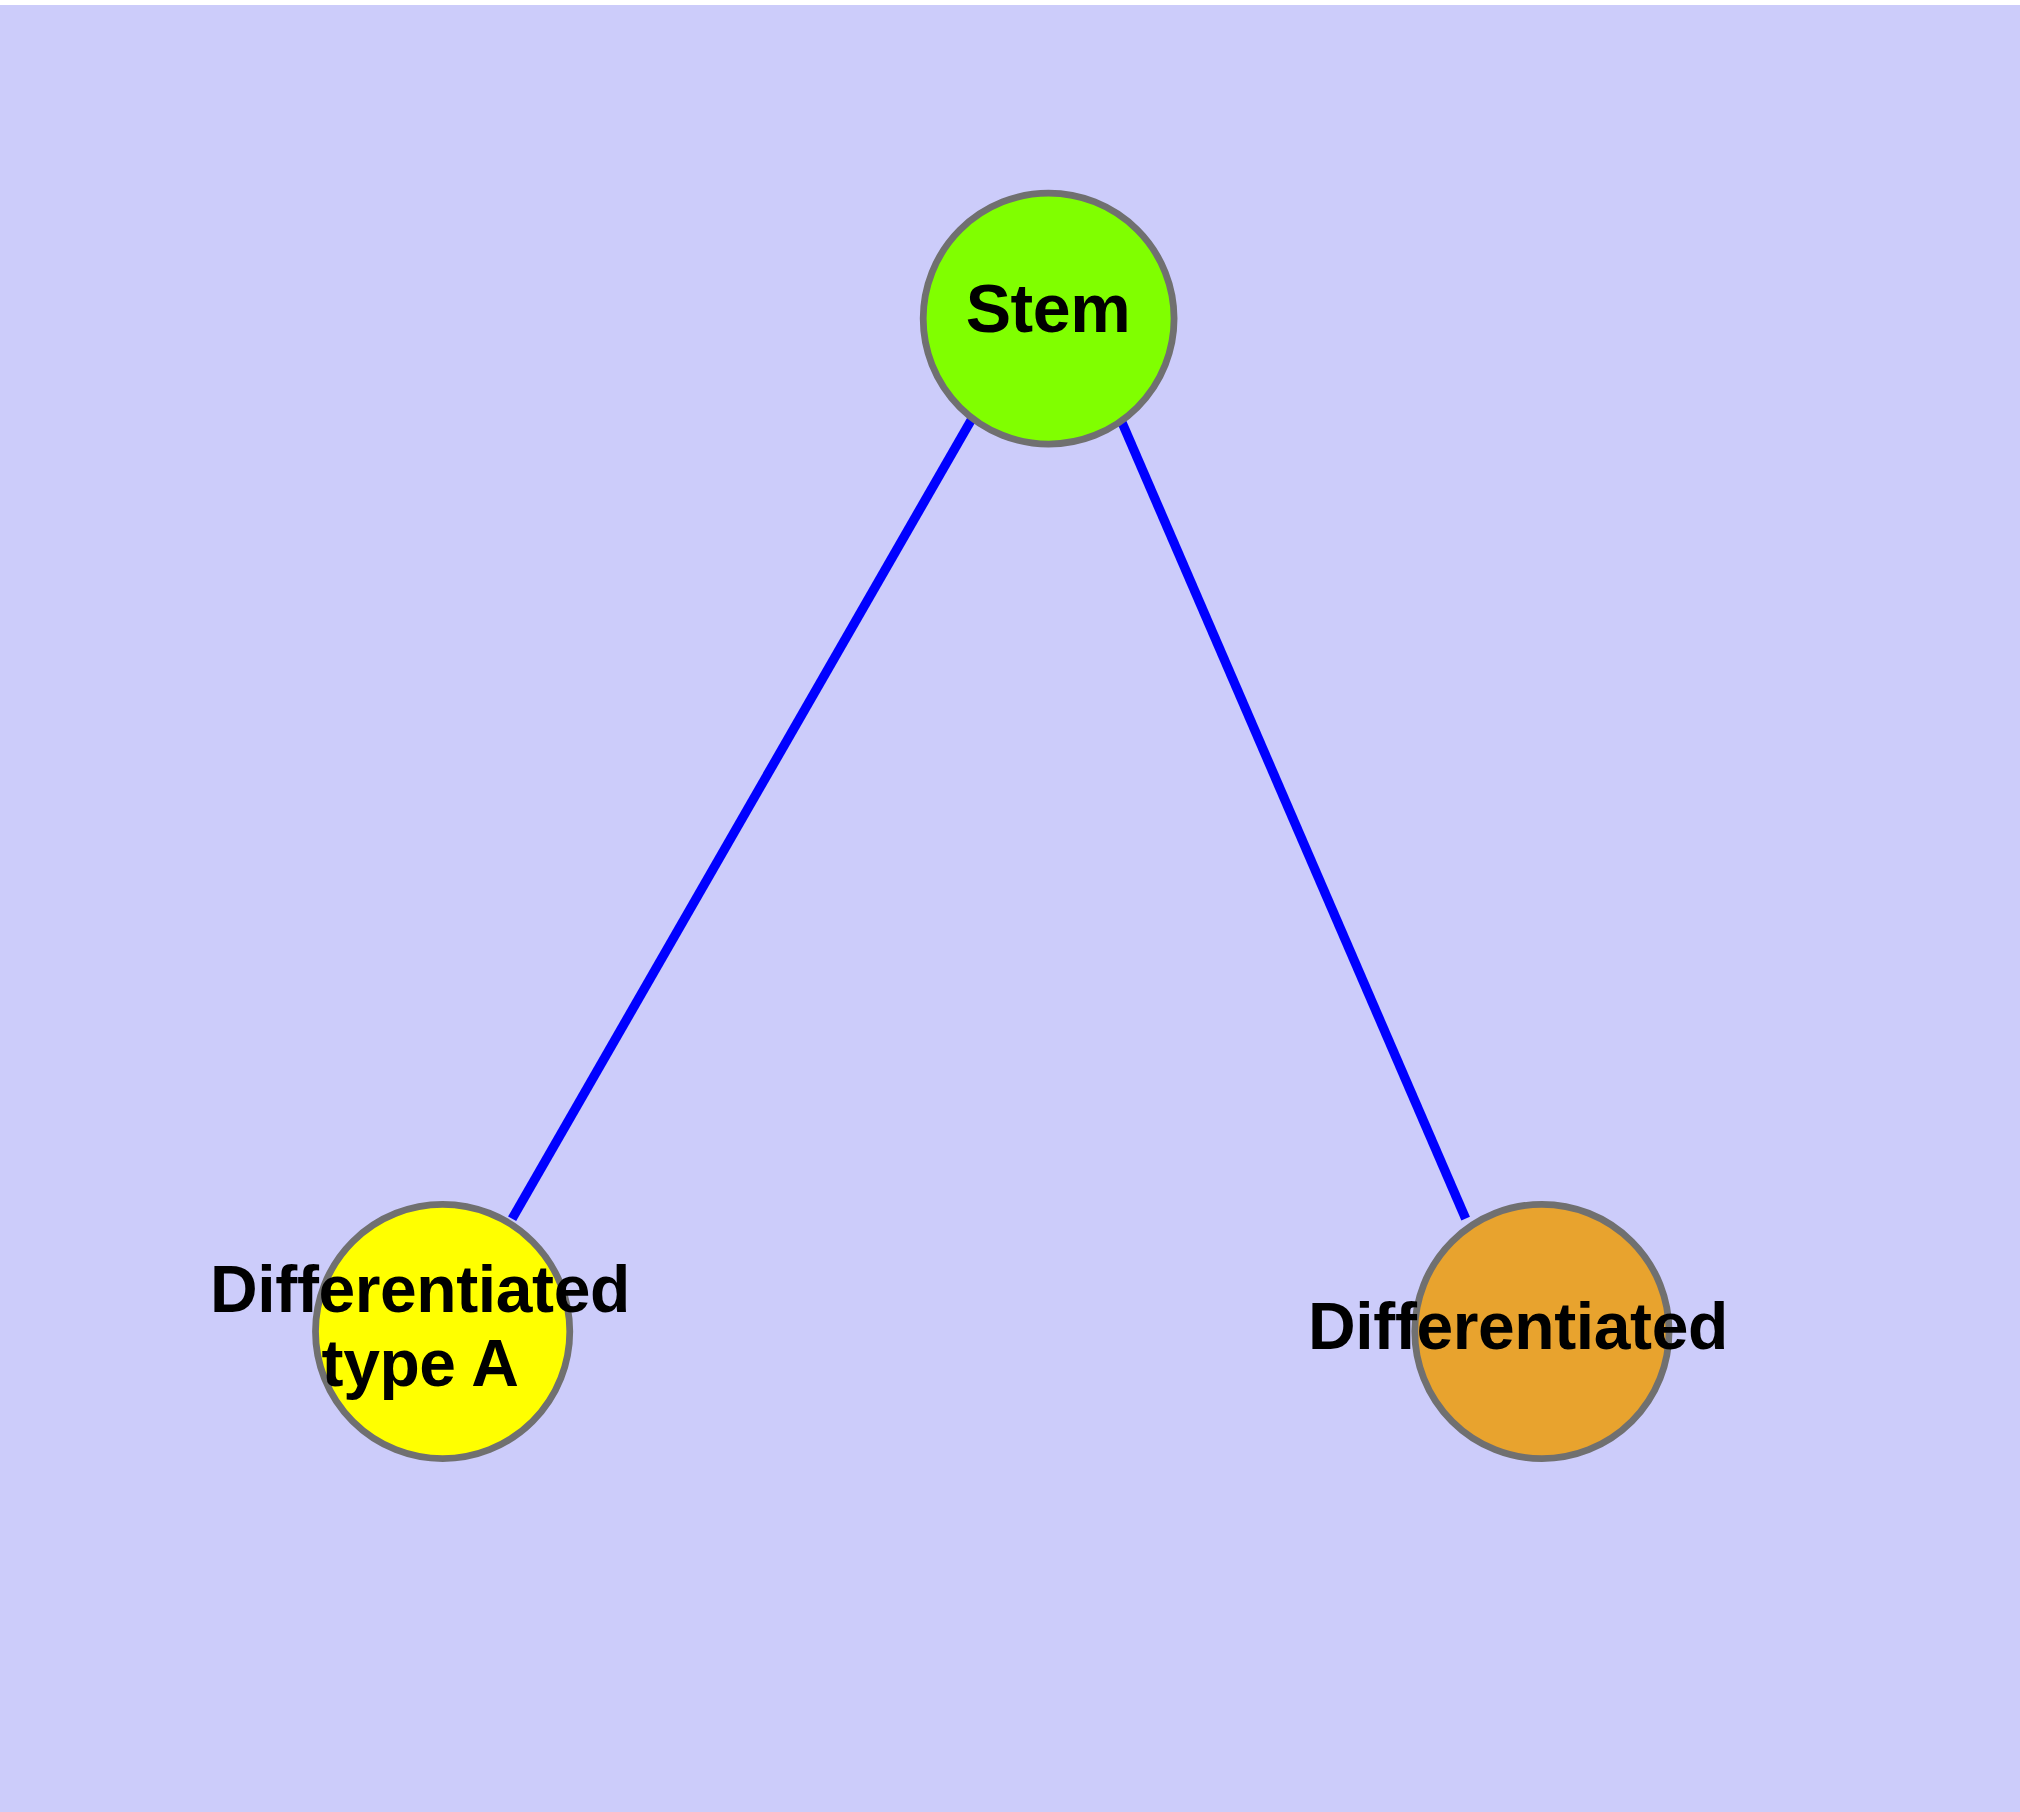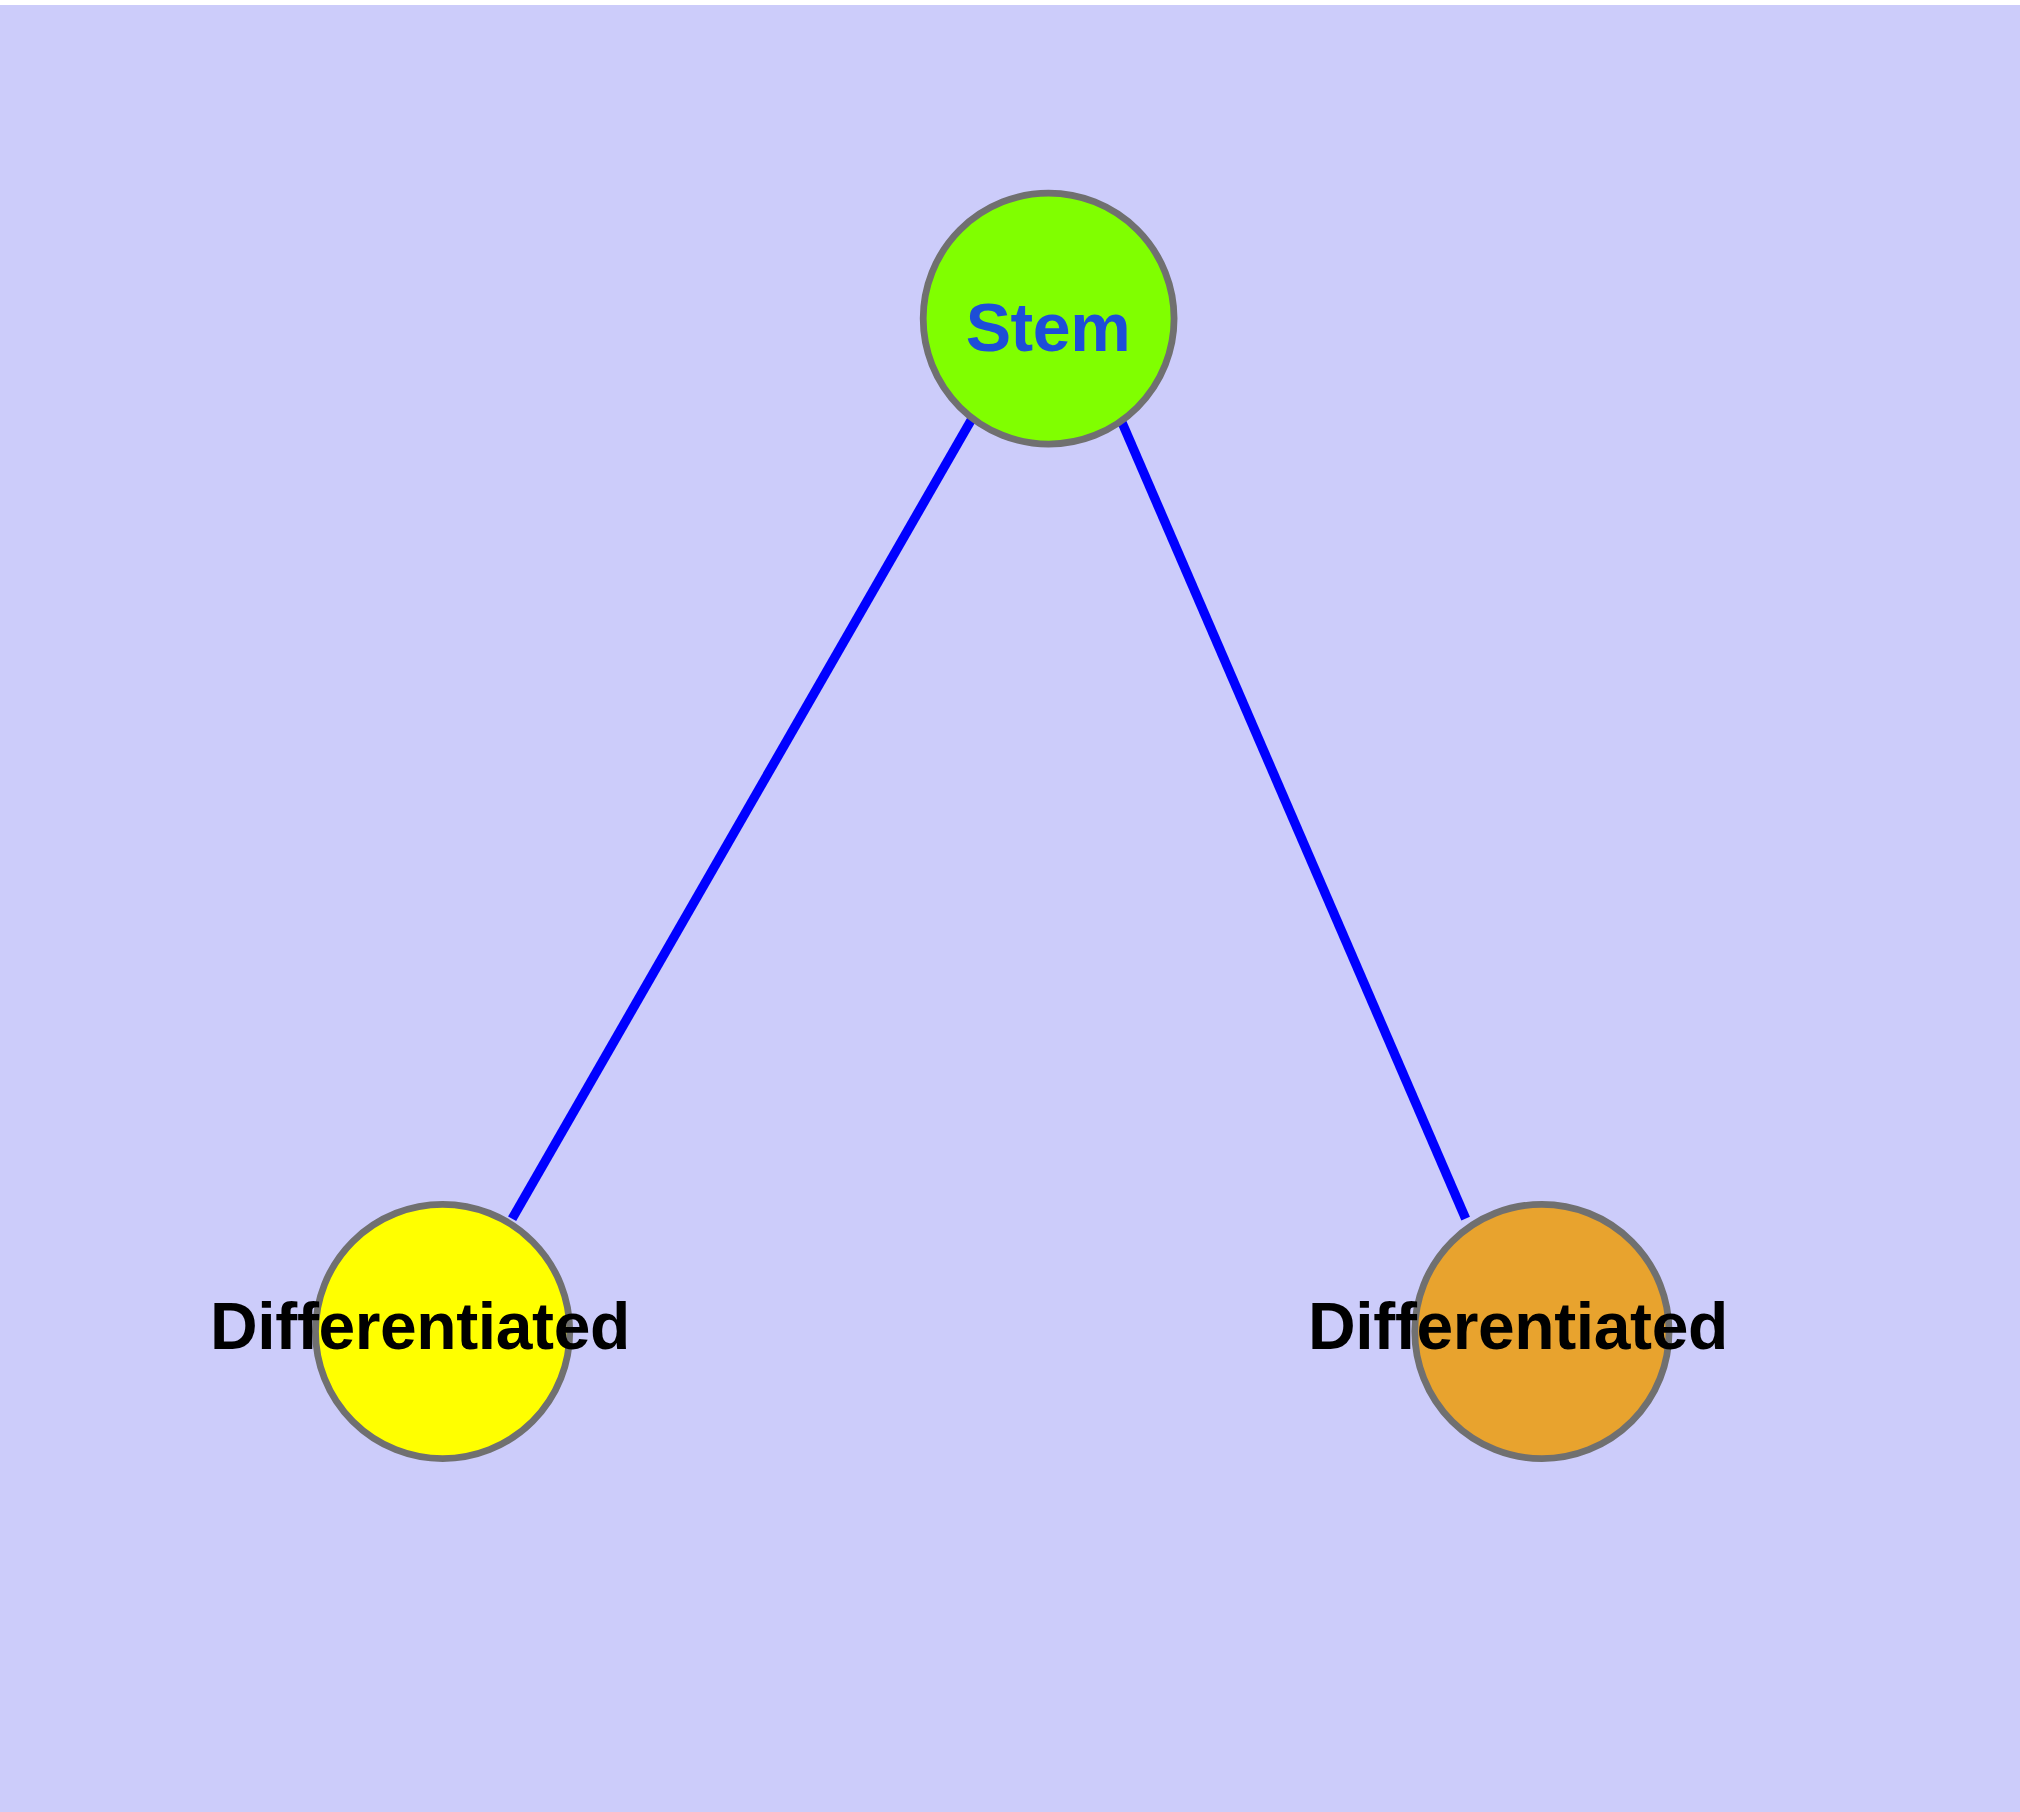--- a/index.html
+++ b/index.html
@@ -78,26 +78,27 @@
         <line id="edge-0" x1="1146" y1="489" x2="604" y2="1432" stroke="#0000ff" stroke-width="11" stroke-linecap="butt"></line>
         <line id="edge-1" x1="1319" y1="482" x2="1729" y2="1432" stroke="#0000ff" stroke-width="11" stroke-linecap="butt"></line>
       </g>
       <g>
         <circle id="node-0" cx="1237" cy="370" r="148" fill="#80ff00" stroke="#707070" stroke-width="8"></circle>
         <circle id="node-1" cx="522" cy="1565" r="150" fill="#ffff00" stroke="#707070" stroke-width="8"></circle>
         <circle id="node-2" cx="1819" cy="1565" r="150" fill="#e8a32e" stroke="#707070" stroke-width="8"></circle>
       </g>
     </svg>
 
-    <div class="node-label" id="label-stem" style="left: 1048px; top: 322px; font-size: 68px; color: #1d4ed8;">
+    <div class="node-label" id="label-stem" style="left: 1048px; top: 303px; font-size: 68px; color: #000000;">
       <span class="label-line">Stem</span>
     </div>
 
     <div class="node-label-multiline" id="label-type-a" style="left: 420px; top: 1322px; font-size: 66px; color: rgb(0, 0, 0);">
       <span class="label-line">Differentiated</span>
+      <span class="label-line">type A</span>
     </div>
 
     <div class="node-label-multiline" id="label-type-b" style="left: 1518px; top: 1322px; font-size: 66px; color: rgb(0, 0, 0);">
       <span class="label-line">Differentiated</span>
     </div>
 
   </div>
 </div>
 
 

